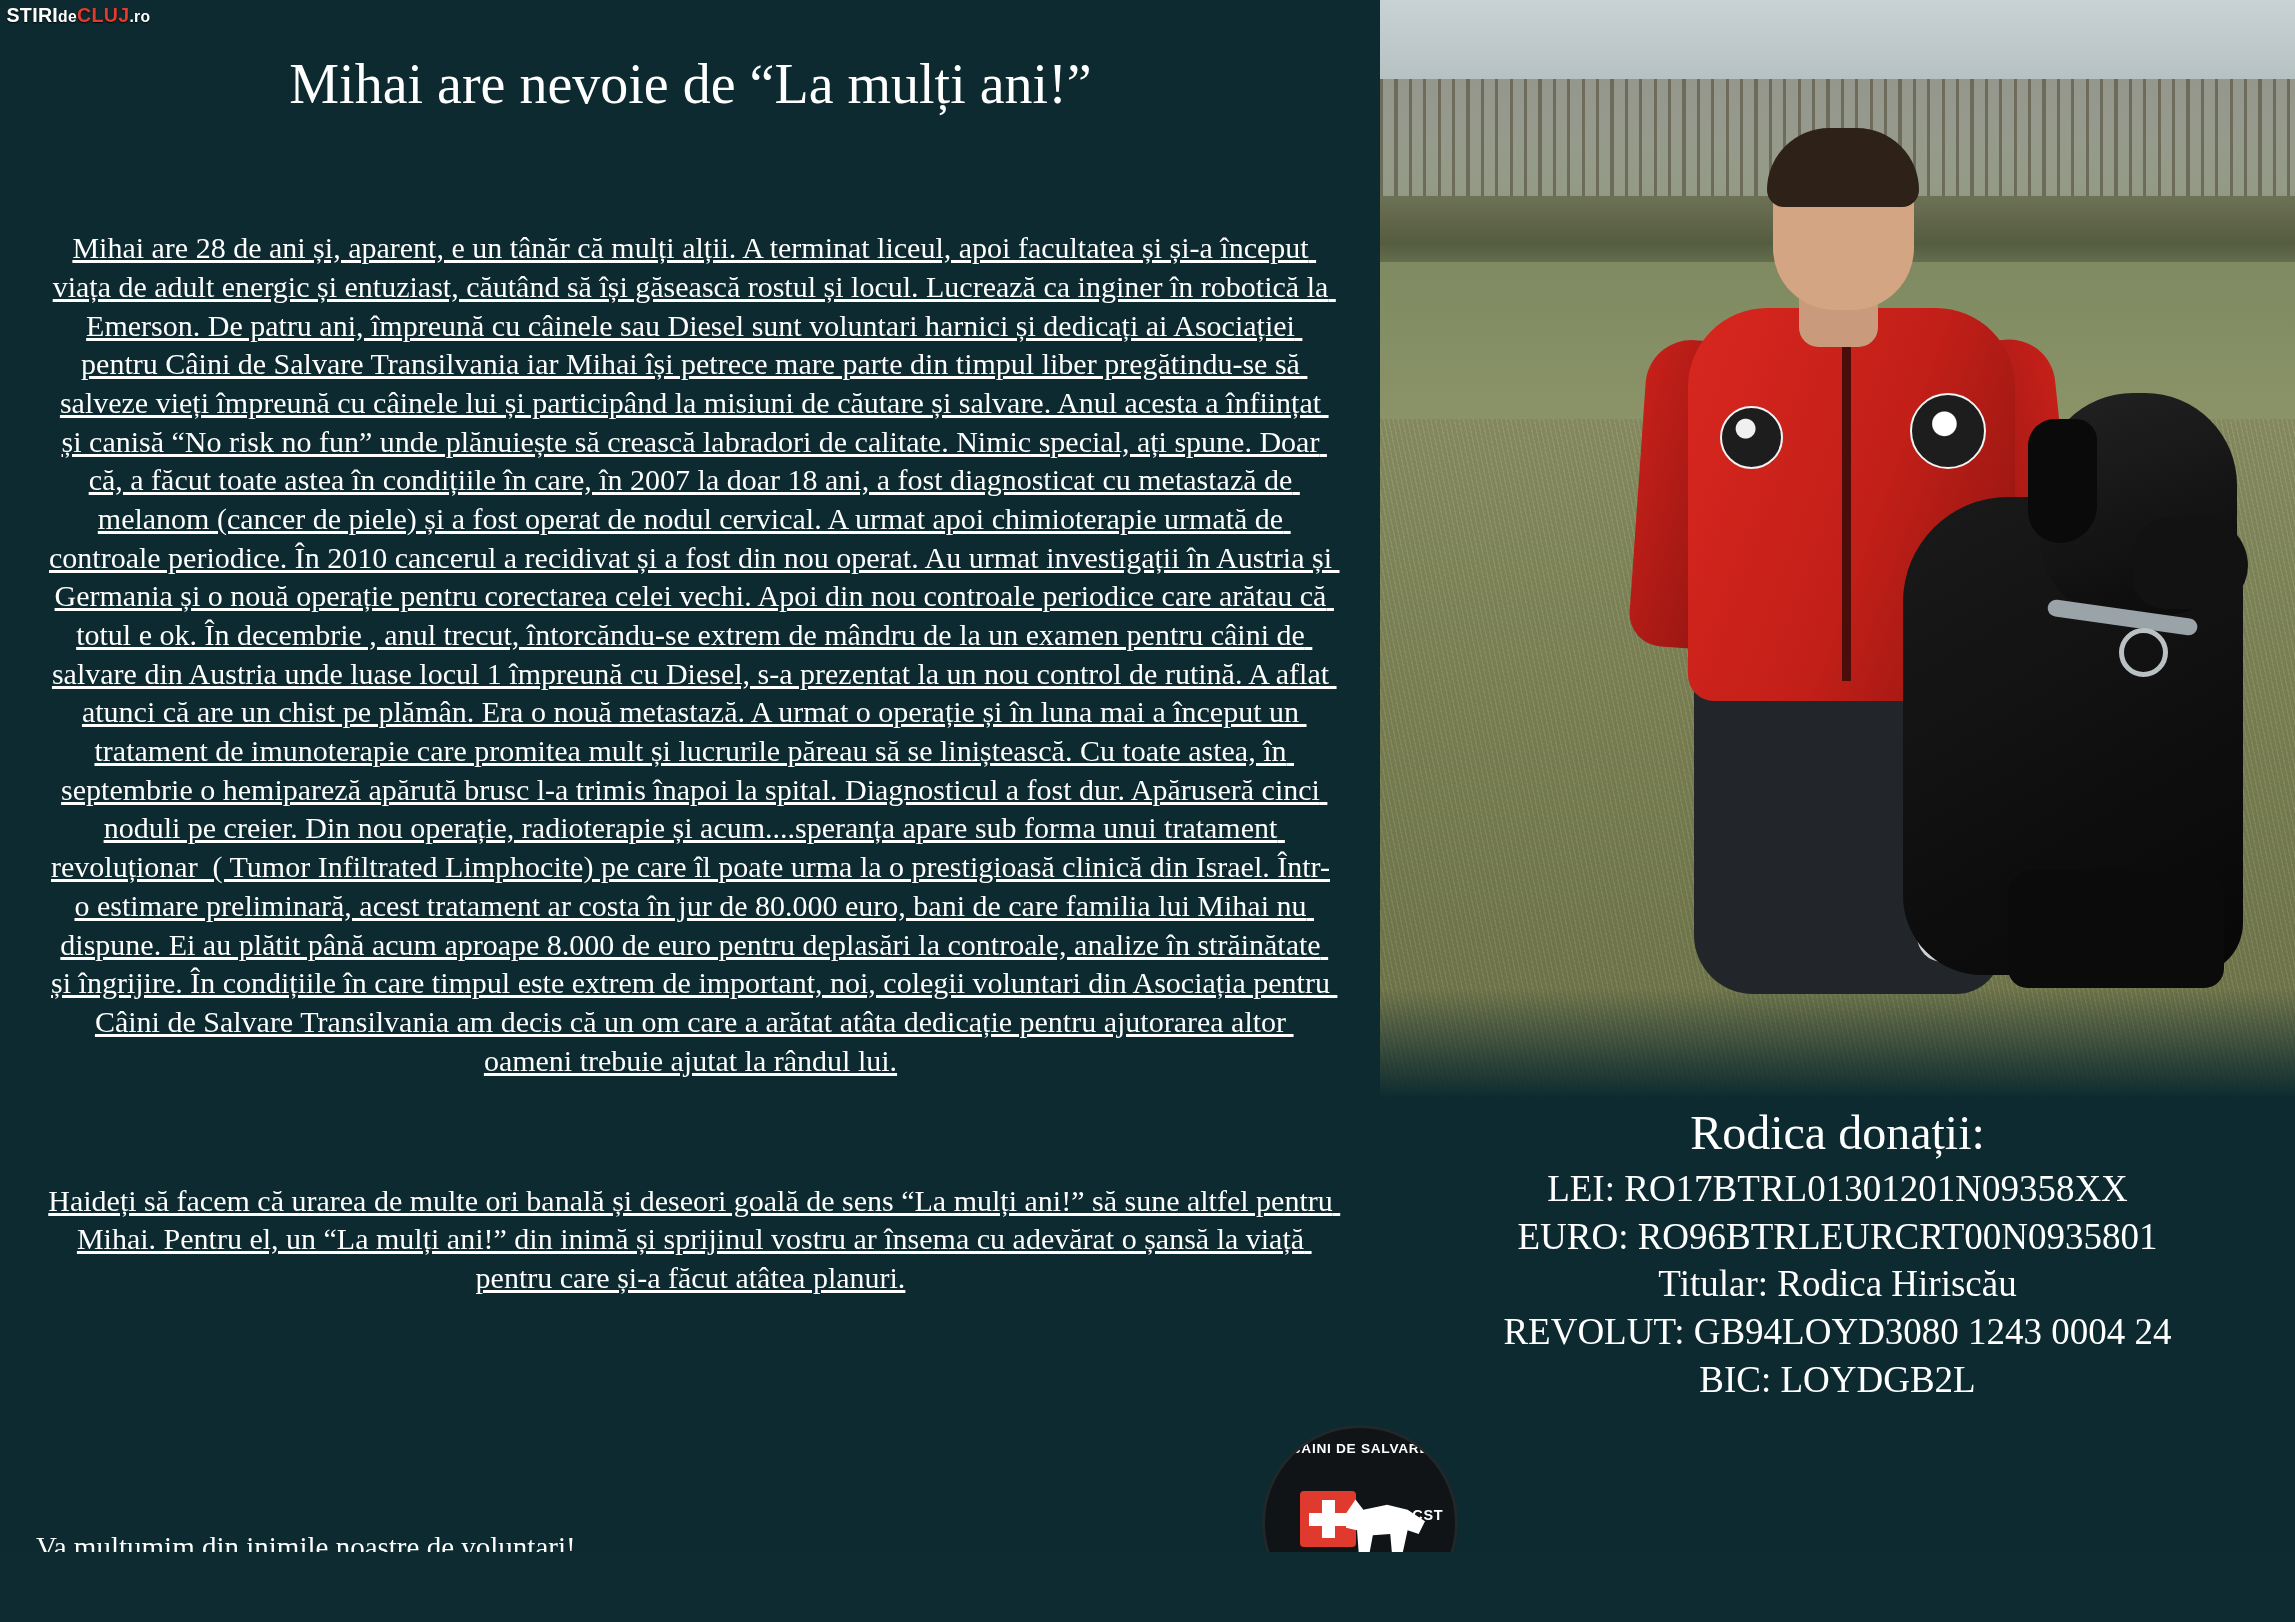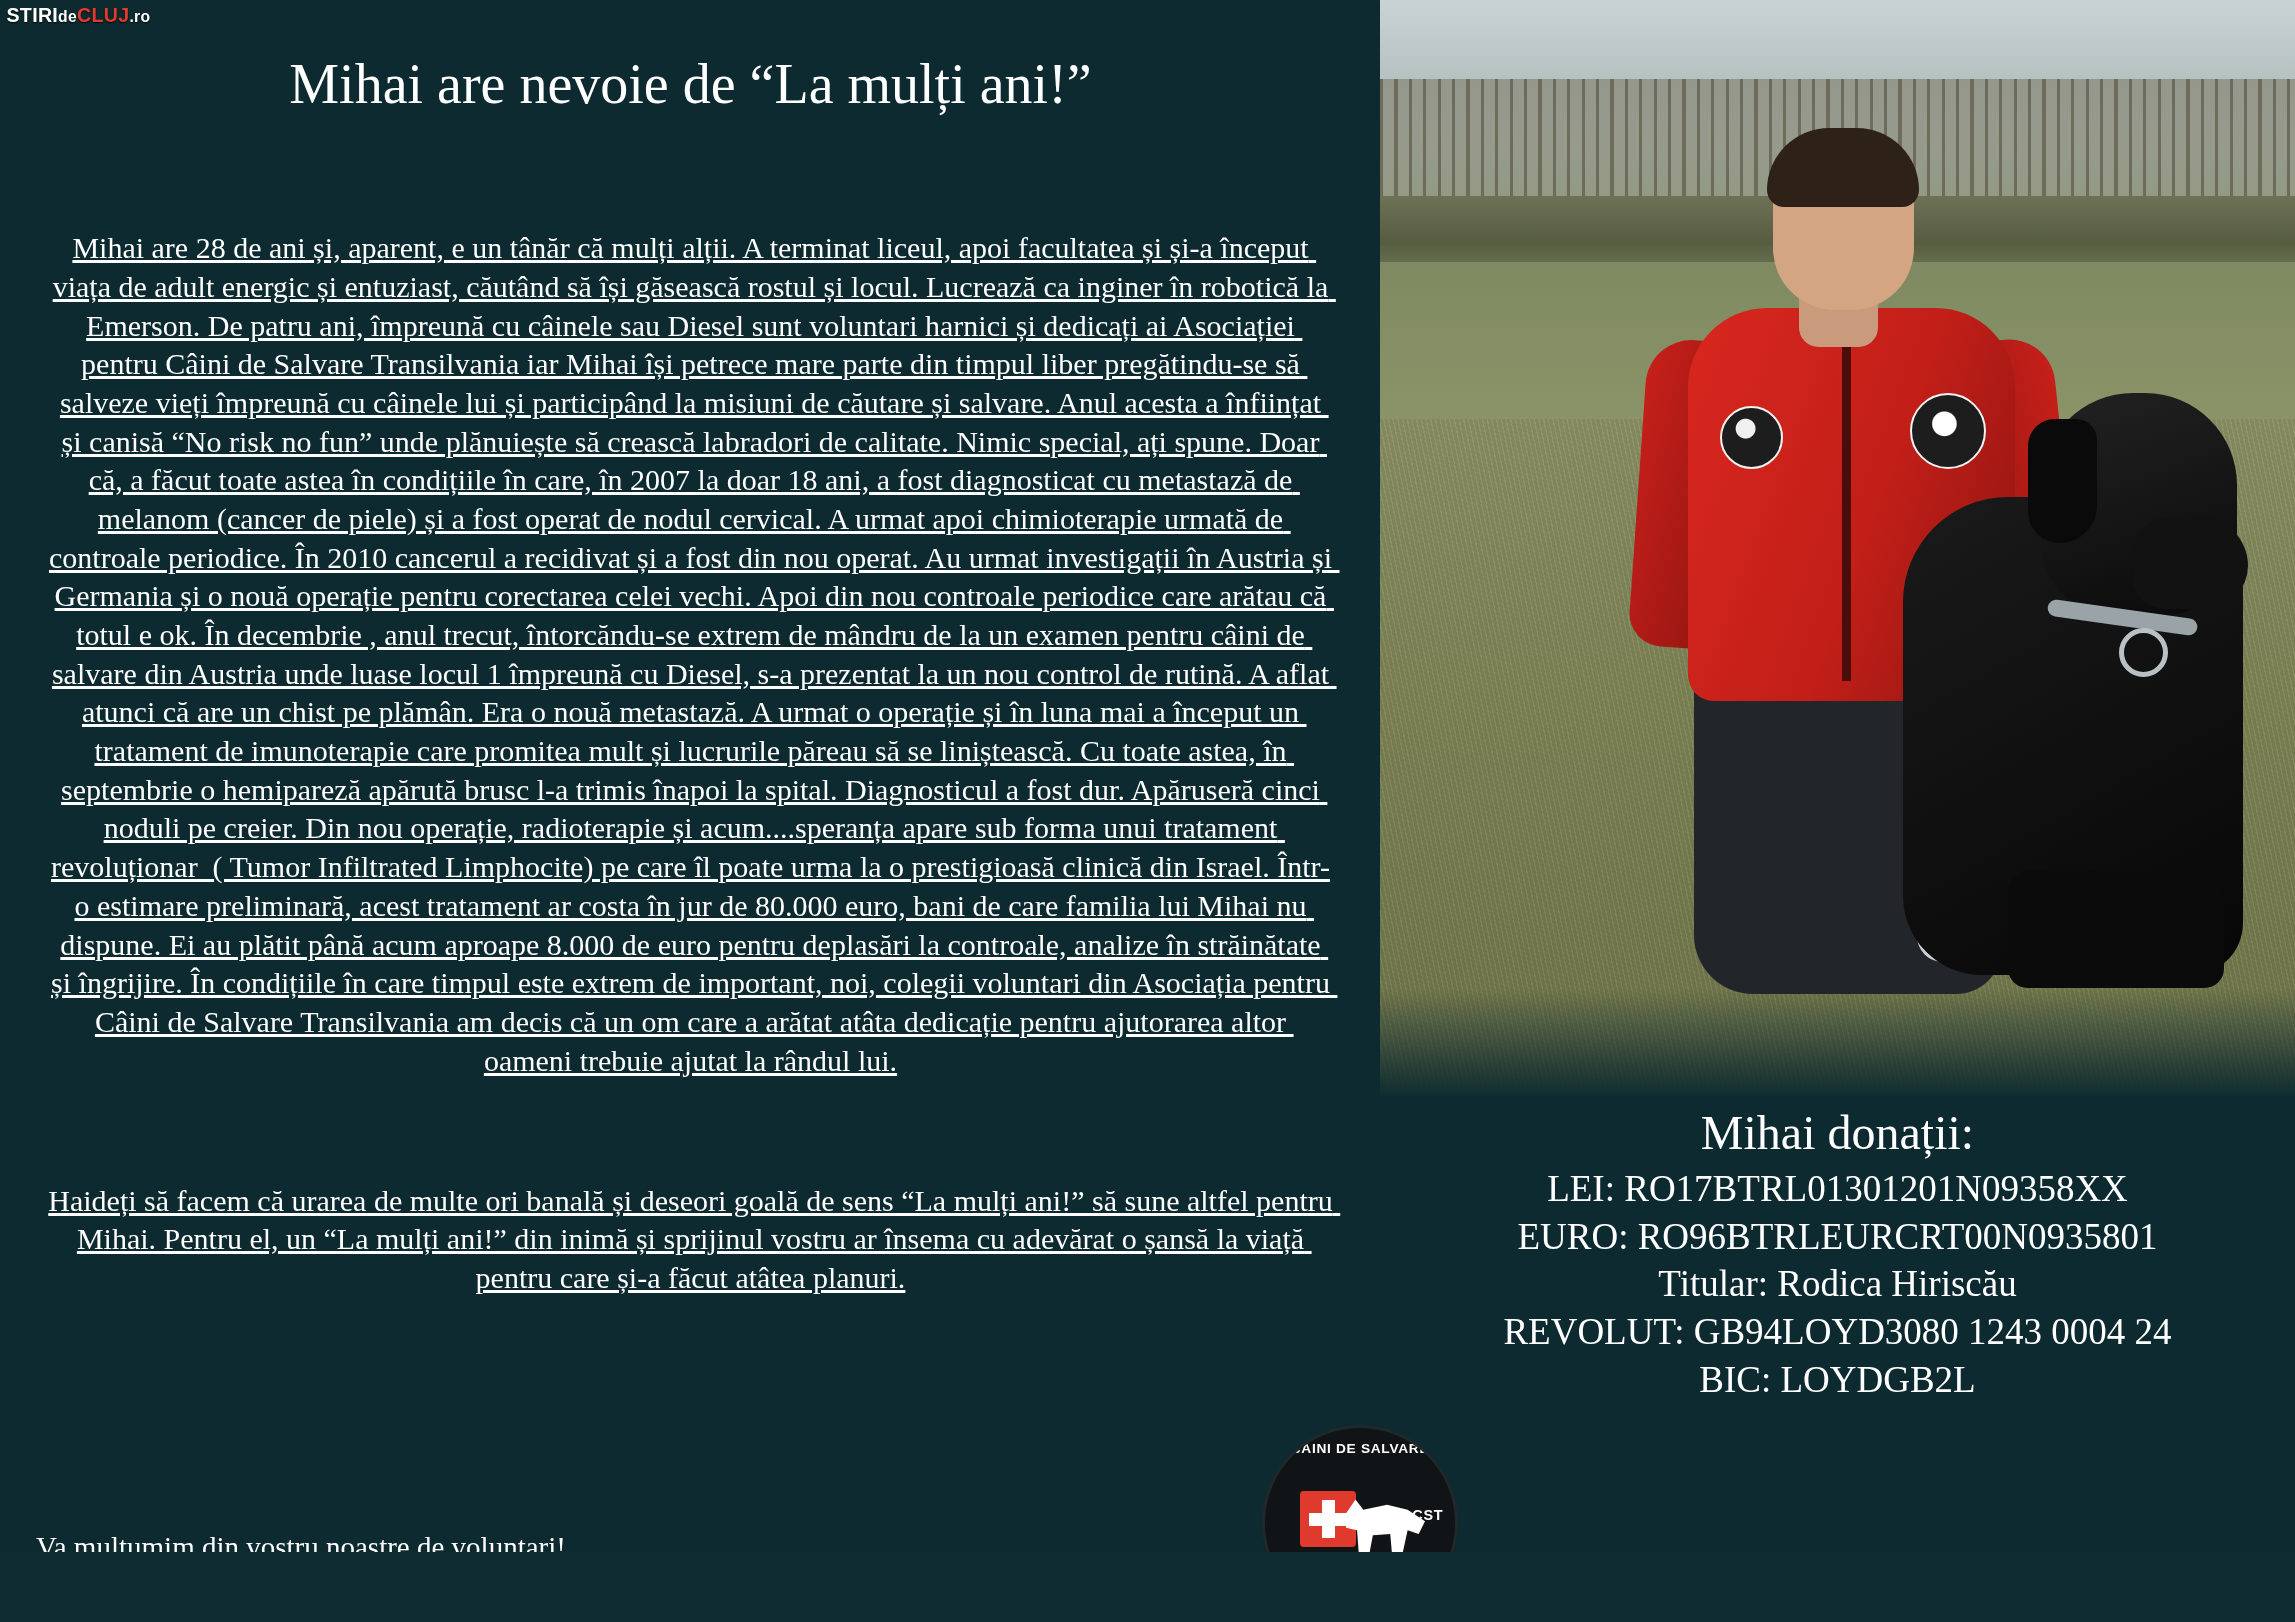--- a/index.html
+++ b/index.html
@@ -361,21 +361,21 @@
 
   <div class="left-col">
     <h1 class="headline">Mihai are nevoie de “La mulți ani!”</h1>
 
     <div class="body-text">
       <p class="para-1">Mihai are 28 de ani și, aparent, e un tânăr că mulți alții. A terminat liceul, apoi facultatea și și-a început viața de adult energic și entuziast, căutând să își găsească rostul și locul. Lucrează ca inginer în robotică la Emerson. De patru ani, împreună cu câinele sau Diesel sunt voluntari harnici și dedicați ai Asociației pentru Câini de Salvare Transilvania iar Mihai își petrece mare parte din timpul liber pregătindu-se să salveze vieți împreună cu câinele lui și participând la misiuni de căutare și salvare. Anul acesta a înființat și canisă “No risk no fun” unde plănuiește să crească labradori de calitate. Nimic special, ați spune. Doar că, a făcut toate astea în condițiile în care, în 2007 la doar 18 ani, a fost diagnosticat cu metastază de melanom (cancer de piele) și a fost operat de nodul cervical. A urmat apoi chimioterapie urmată de controale periodice. În 2010 cancerul a recidivat și a fost din nou operat. Au urmat investigații în Austria și Germania și o nouă operație pentru corectarea celei vechi. Apoi din nou controale periodice care arătau că totul e ok. În decembrie , anul trecut, întorcăndu-se extrem de mândru de la un examen pentru câini de salvare din Austria unde luase locul 1 împreună cu Diesel, s-a prezentat la un nou control de rutină. A aflat atunci că are un chist pe plămân. Era o nouă metastază. A urmat o operație și în luna mai a început un tratament de imunoterapie care promitea mult și lucrurile păreau să se liniștească. Cu toate astea, în septembrie o hemipareză apărută brusc l-a trimis înapoi la spital. Diagnosticul a fost dur. Apăruseră cinci noduli pe creier. Din nou operație, radioterapie și acum....speranța apare sub forma unui tratament revoluționar  ( Tumor Infiltrated Limphocite) pe care îl poate urma la o prestigioasă clinică din Israel. Într-o estimare preliminară, acest tratament ar costa în jur de 80.000 euro, bani de care familia lui Mihai nu dispune. Ei au plătit până acum aproape 8.000 de euro pentru deplasări la controale, analize în străinătate și îngrijire. În condițiile în care timpul este extrem de important, noi, colegii voluntari din Asociația pentru Câini de Salvare Transilvania am decis că un om care a arătat atâta dedicație pentru ajutorarea altor oameni trebuie ajutat la rândul lui.</p>
       <p class="para-2">Haideți să facem că urarea de multe ori banală și deseori goală de sens “La mulți ani!” să sune altfel pentru Mihai. Pentru el, un “La mulți ani!” din inimă și sprijinul vostru ar însema cu adevărat o șansă la viață pentru care și-a făcut atâtea planuri.</p>
     </div>
 
     <div class="signoff">
-      <div>Va mulțumim din vostru noastre de voluntari!</div>
+      <div>Va mulțumim din inimile noastre de voluntari!</div>
       <div>Echipă Asociației pentru Câini de Salvare Transilvania</div>
     </div>
   </div>
 
   <div class="right-col">
 
     <div class="photo">
       <div class="sky"></div>
       <div class="treeline"></div>
       <div class="hedge"></div>
@@ -399,21 +399,21 @@
       <div class="dog-head"></div>
       <div class="dog-ear"></div>
       <div class="dog-snout"></div>
       <div class="dog-collar"></div>
       <div class="dog-tag"></div>
 
       <div class="photo-shadow"></div>
     </div>
 
     <div class="donation">
-      <div class="donation-title">Mihai donații:</div>
+      <div class="donation-title">Rodica donații:</div>
       <div class="donation-line">LEI: RO17BTRL01301201N09358XX</div>
       <div class="donation-line">EURO: RO96BTRLEURCRT00N0935801</div>
       <div class="donation-line">Titular: Rodica Hiriscău</div>
       <div class="donation-line">REVOLUT: GB94LOYD3080 1243 0004 24</div>
       <div class="donation-line">BIC: LOYDGB2L</div>
     </div>
   </div>
 
   <div class="logo">
     <div class="ring-text">

